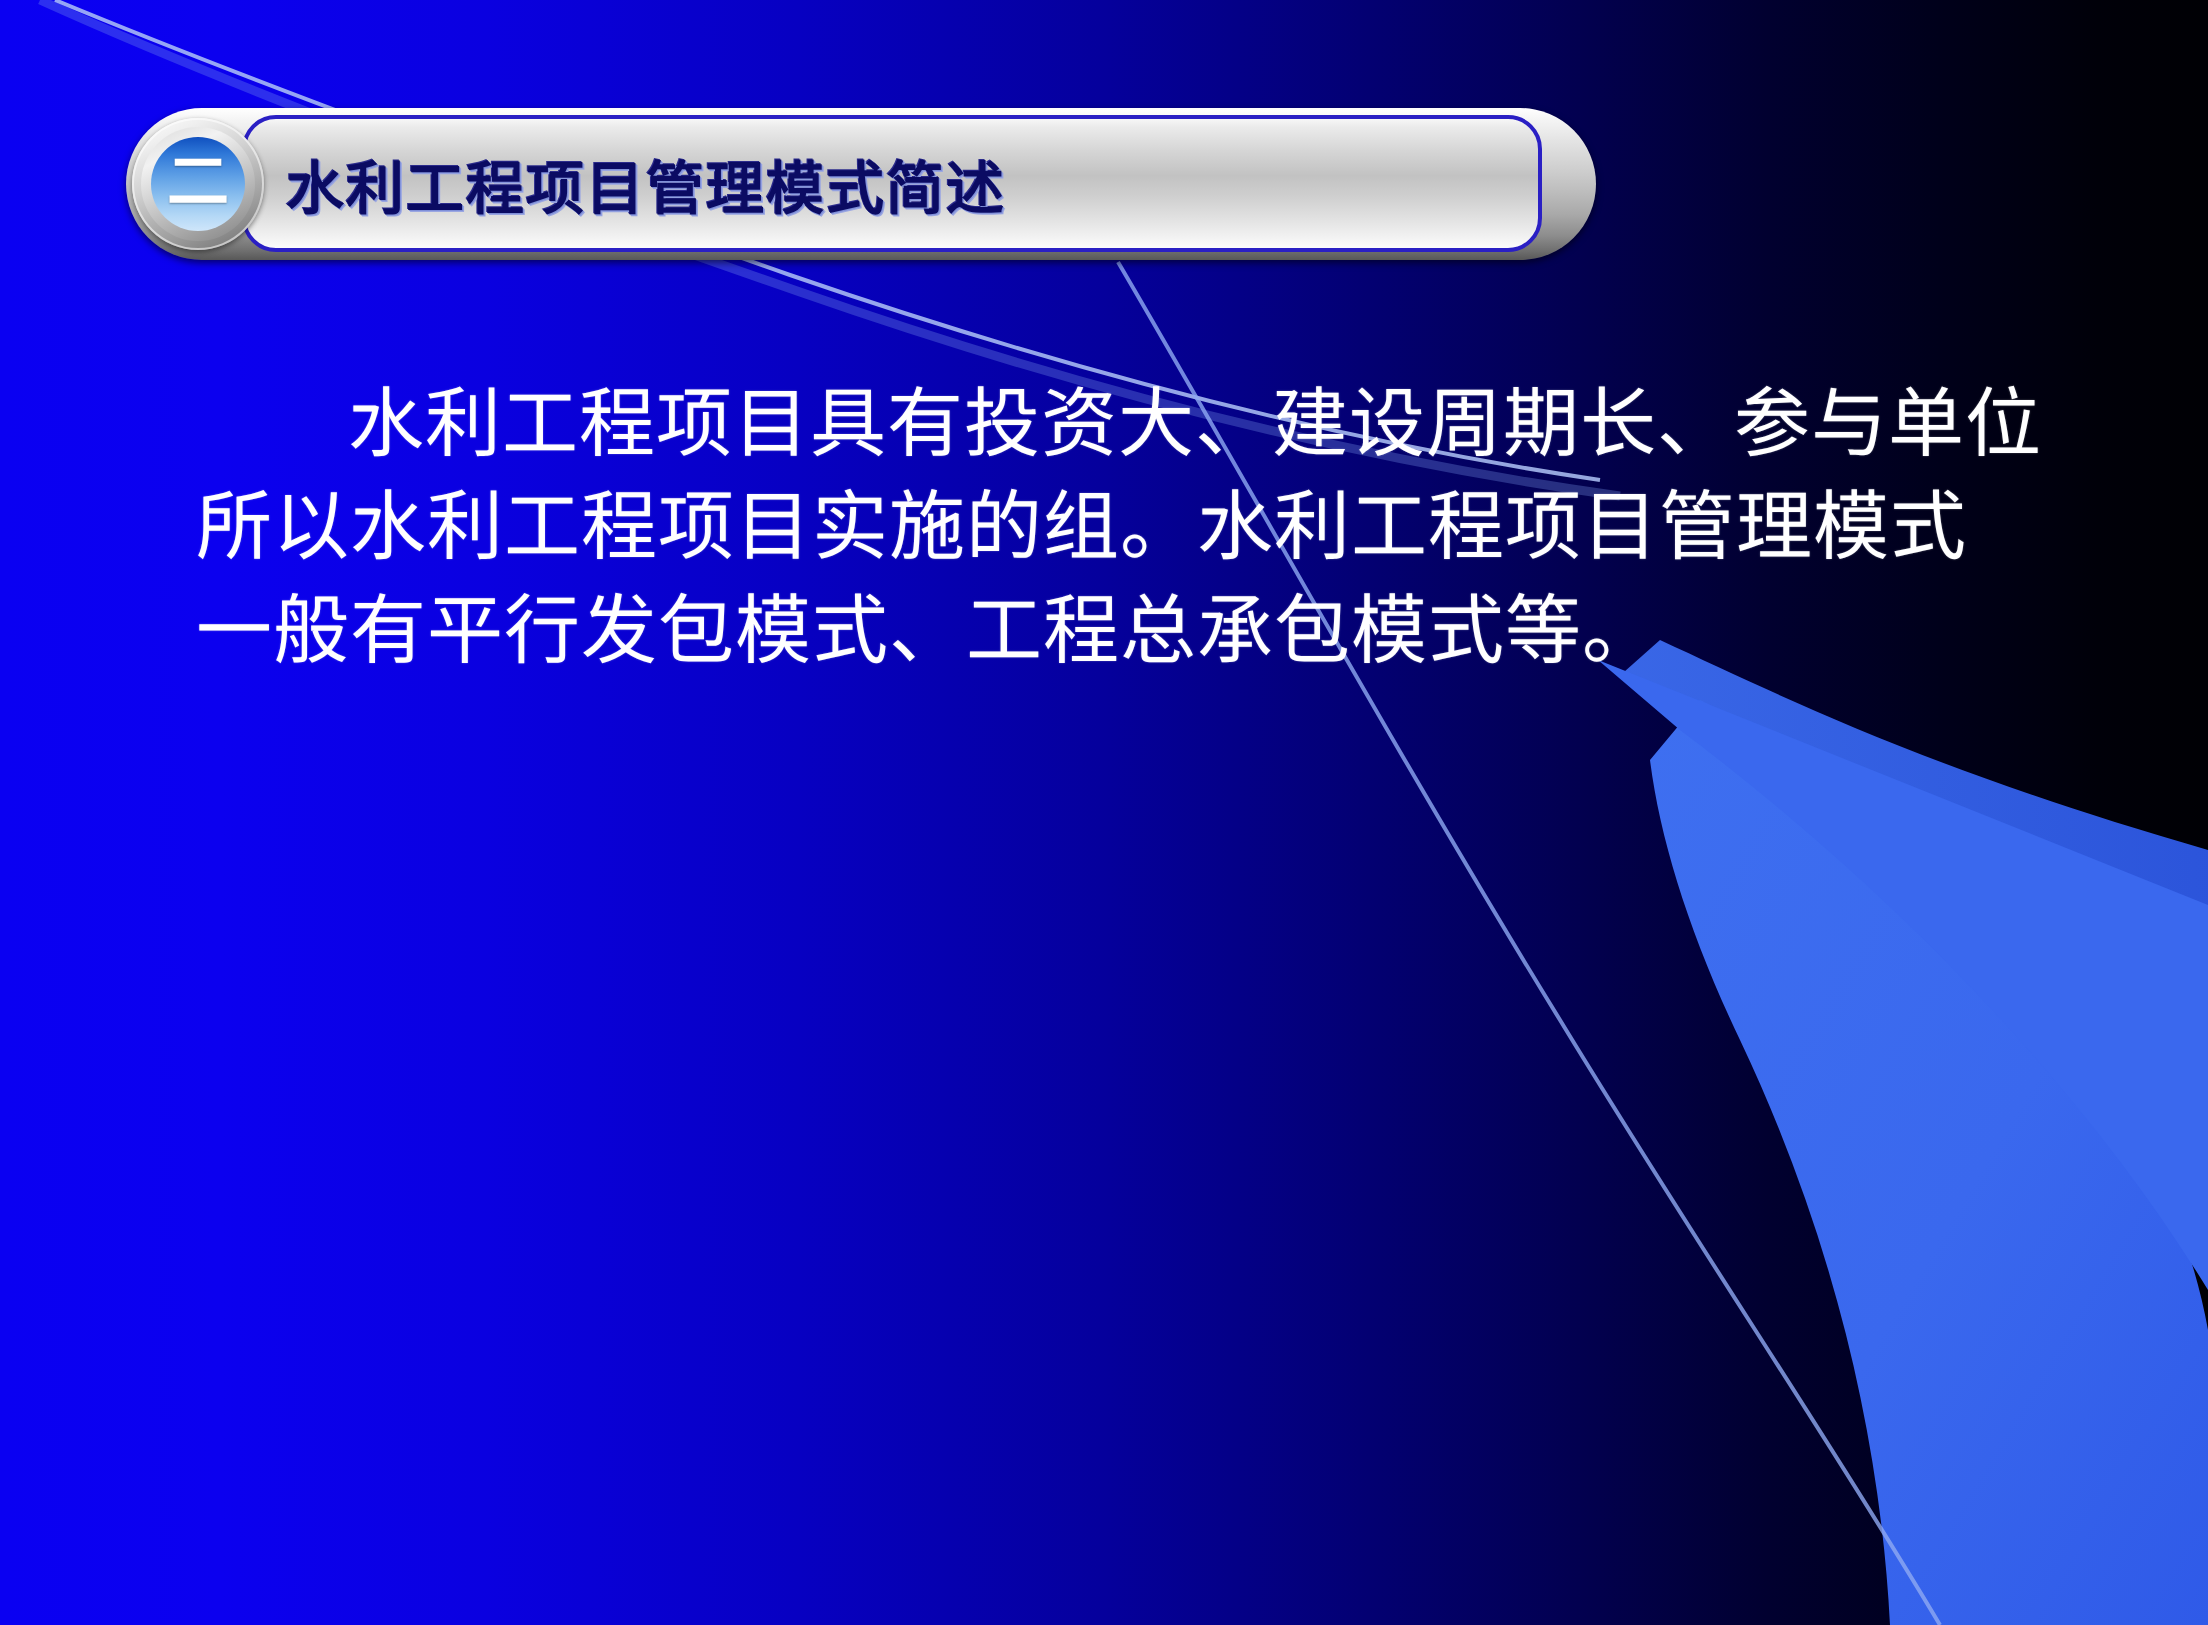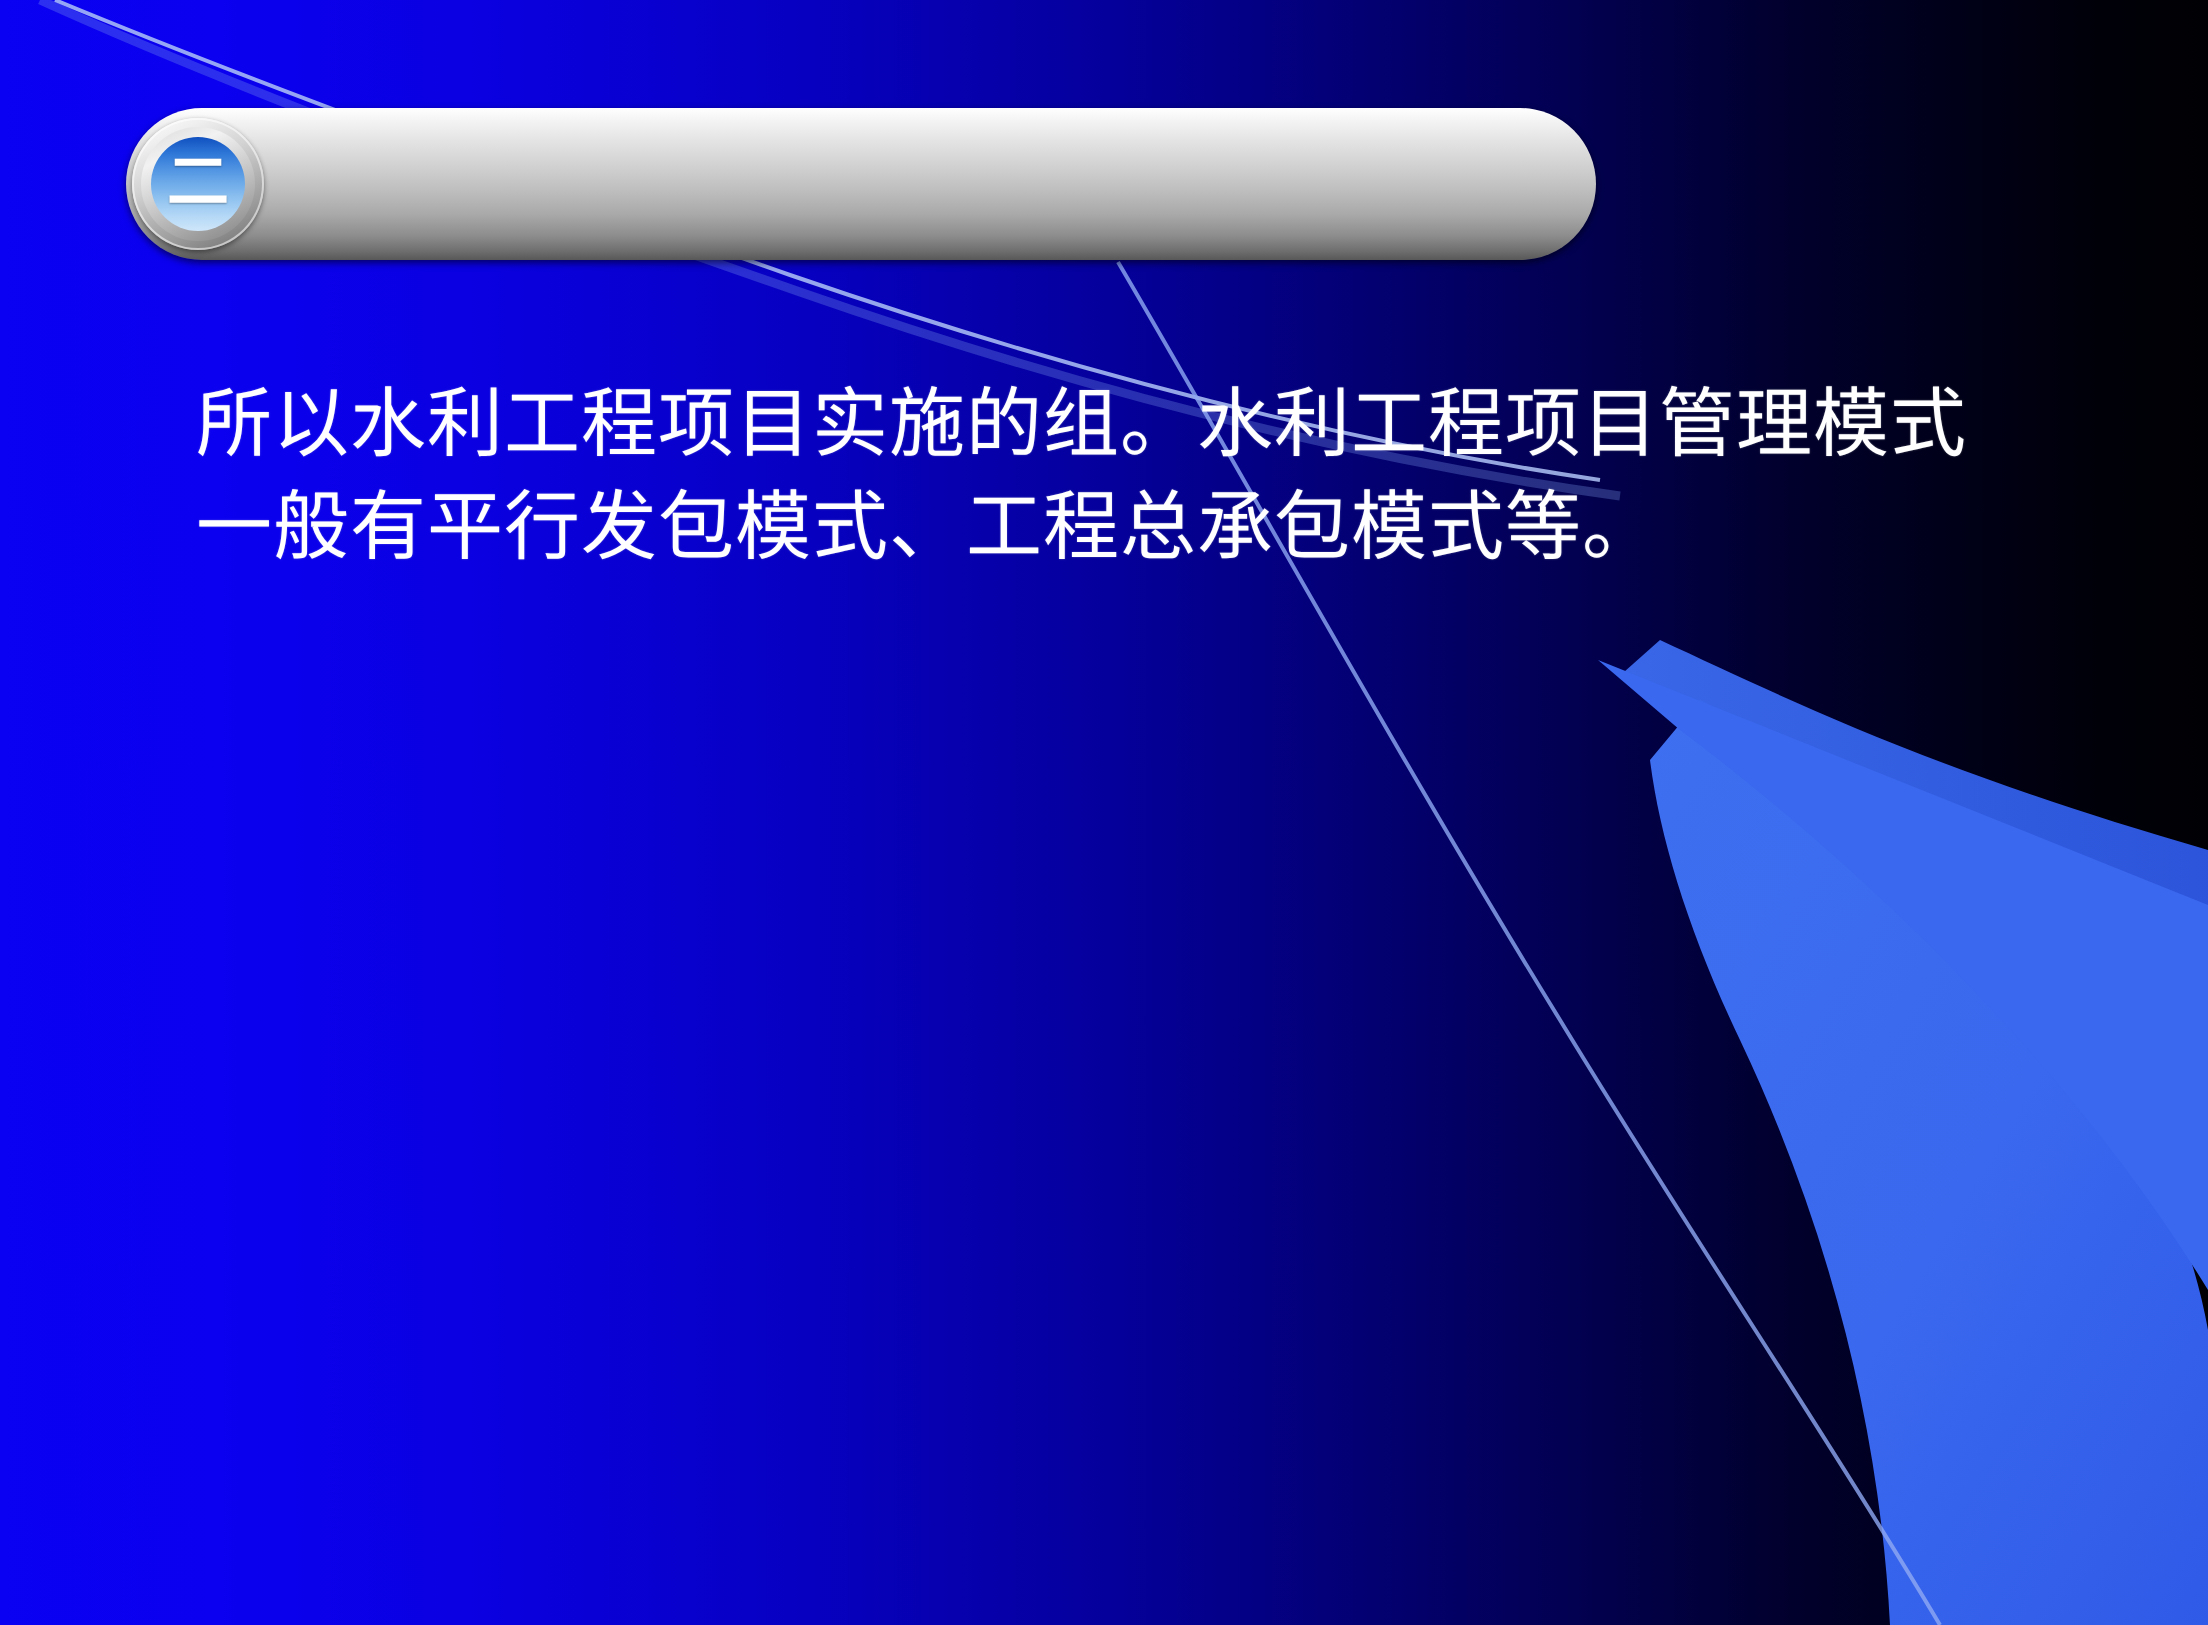--- a/index.html
+++ b/index.html
@@ -222,28 +222,32 @@
 
     <path d="M 55 0 C 260 85 520 180 790 275 C 1060 368 1330 440 1600 480" fill="none" stroke="#AFC3F7" stroke-width="4" opacity="0.85"></path>
     <path d="M 40 0 C 250 95 520 195 800 292 C 1075 388 1345 458 1620 496" fill="none" stroke="#7E9CEE" stroke-width="9" opacity="0.30"></path>
 
     <path d="M 1118 262 C 1240 470 1400 760 1560 1020 C 1700 1250 1830 1440 1940 1625" fill="none" stroke="#8FA9F2" stroke-width="4" opacity="0.8"></path>
   </svg>
 
   <div id="title-bar">
     <div class="cyl-shell"></div>
 
+    <div class="cyl-plate">
+      <span class="cyl-title-text">水利工程项目管理模式简述</span>
+    </div>
 
     <div class="badge-outer">
       <div class="badge-ring">
         <div class="badge-inner">
           <span class="badge-glyph">二</span>
         </div>
       </div>
     </div>
   </div>
 
   <div id="body-text">
+    <span class="line indent">水利工程项目具有投资大、建设周期长、参与单位</span>
     <span class="line">所以水利工程项目实施的组。水利工程项目管理模式</span>
     <span class="line">一般有平行发包模式、工程总承包模式等。</span>
   </div>
 
 </div>
 
 </body></html>

